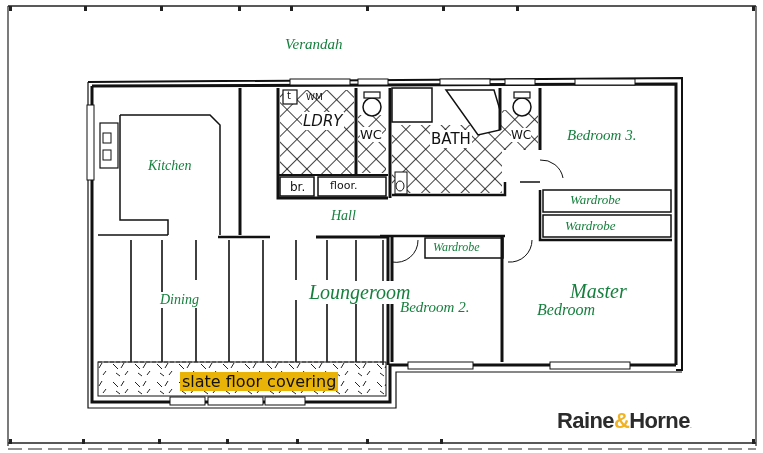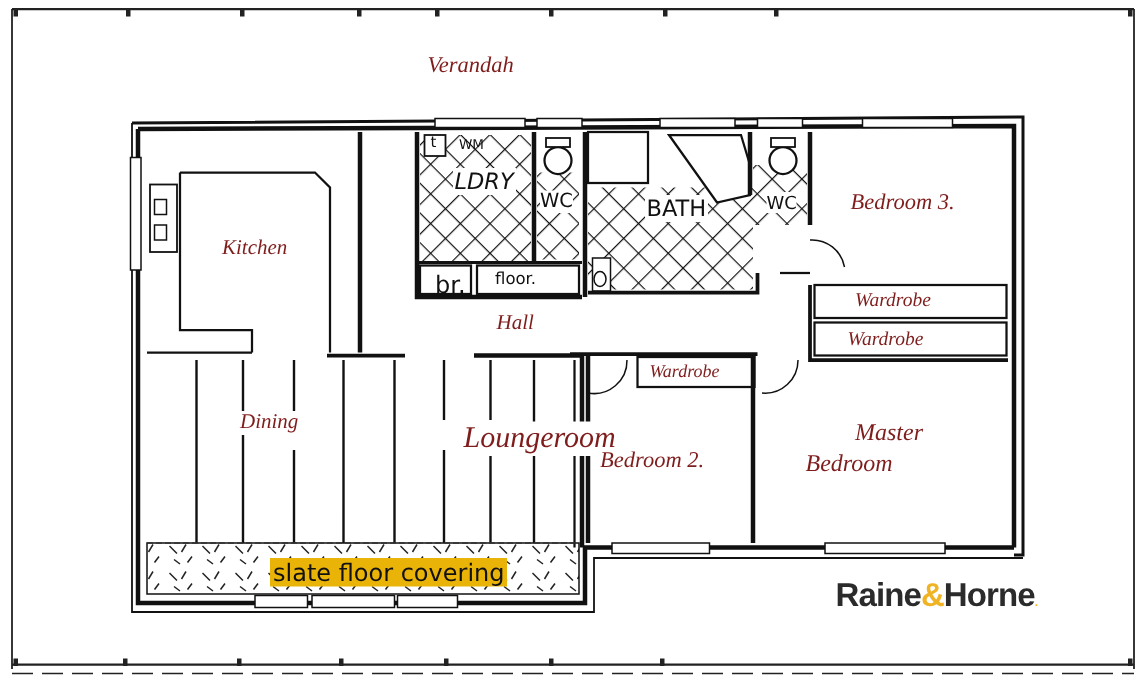--- a/index.html
+++ b/index.html
@@ -1,23 +1,23 @@
 <!DOCTYPE html>
 <html><head>
 <meta charset="utf-8">
 <style>
   html, body { margin: 0; padding: 0; background: #ffffff; }
   body { width: 763px; height: 453px; position: relative; overflow: hidden;
          font-family: "DejaVu Serif", serif; color: #111; }
   svg.plan { position: absolute; left: 0; top: 0; }
   .lbl { position: absolute; font-family: "Liberation Serif", serif;
-         font-style: italic; color: #7f1d1d; white-space: nowrap; }
+         font-style: italic; color: #15803d; white-space: nowrap; }
   .hand { position: absolute; font-family: "DejaVu Sans", sans-serif; color: #111;
           white-space: nowrap; }
-  .logo { position: absolute; left: 557px; top: 384px; font-family: "Liberation Sans", sans-serif;
+  .logo { position: absolute; left: 557px; top: 408px; font-family: "Liberation Sans", sans-serif;
           font-weight: bold; font-size: 22px; letter-spacing: -0.6px; color: #2b2b2b; }
   .logo .amp { color: #f0b323; }
   .logo .dot { font-size: 8px; color: #f0b323; }
 </style>
 </head>
 <body>
 
 <svg class="plan" width="763" height="453" viewBox="0 0 763 453">
   <defs>
     <pattern id="tile" width="14" height="14" patternUnits="userSpaceOnUse" patternTransform="rotate(45)">
@@ -147,36 +147,36 @@
     <path d="M380 236 L505 236" stroke-width="2.5"></path>
     <rect x="425" y="238" width="78" height="20" fill="#fff" stroke-width="1.5"></rect>
     <path d="M502 236 L502 362" stroke-width="3"></path>
     <path d="M392 262 A22 22 0 0 0 418 240" stroke-width="1"></path>
     <path d="M508 262 A22 22 0 0 0 532 240" stroke-width="1"></path>
   </g>
 </svg>
 
 <div class="lbl" style="left:285px;top:36px;font-size:15px;">Verandah</div>
 <div class="lbl" style="left:148px;top:158px;font-size:14px;">Kitchen</div>
-<div class="lbl" style="left:158px;top:274px;font-size:14px;background:#fff;padding:0 2px;">Dining</div>
+<div class="lbl" style="left:158px;top:292px;font-size:14px;background:#fff;padding:0 2px;">Dining</div>
 <div class="lbl" style="left:275px;top:281px;font-size:20px;background:#fff;padding:0 2px;margin-left:32px;">Loungeroom</div>
 <div class="lbl" style="left:331px;top:208px;font-size:14px;text-align:right;">Hall</div>
 <div class="lbl" style="left:567px;top:127px;font-size:15px;">Bedroom 3.</div>
 <div class="lbl" style="left:570px;top:192px;font-size:13px;">Wardrobe</div>
 <div class="lbl" style="left:565px;top:218px;font-size:13px;">Wardrobe</div>
 <div class="lbl" style="left:433px;top:240px;font-size:12px;">Wardrobe</div>
 <div class="lbl" style="left:400px;top:299px;font-size:15px;">Bedroom 2.</div>
-<div class="lbl" style="left:570px;top:280px;font-size:16px;text-align:center;">Master</div>
+<div class="lbl" style="left:570px;top:280px;font-size:20px;text-align:center;">Master</div>
 <div class="lbl" style="left:537px;top:301px;font-size:16px;">Bedroom</div>
 
 <div class="hand" style="left:302px;top:112px;font-size:15px;background:#fff;padding:0 1px;font-style:italic;">LDRY</div>
 <div class="hand" style="left:360px;top:127px;font-size:13px;background:#fff;">WC</div>
 <div class="hand" style="left:430px;top:130px;font-size:15px;background:#fff;padding:0 1px;">BATH</div>
 <div class="hand" style="left:511px;top:128px;font-size:12px;background:#fff;">WC</div>
 <div class="hand" style="left:287px;top:90px;font-size:10px;">t</div>
 <div class="hand" style="left:306px;top:92px;font-size:9px;">WM</div>
-<div class="hand" style="left:290px;top:180px;font-size:16px;">br.</div>
+<div class="hand" style="left:290px;top:180px;font-size:12px;">br.</div>
 <div class="hand" style="left:330px;top:179px;font-size:11px;">floor.</div>
 <div class="hand" style="left:180px;top:372px;font-size:16px;background:#eab308;padding:0 2px;">slate floor covering</div>
 
 <div class="logo">
   <span>Raine</span><span class="amp">&amp;</span><span>Horne</span><span class="dot">.</span>
 </div>
 
 </body></html>

